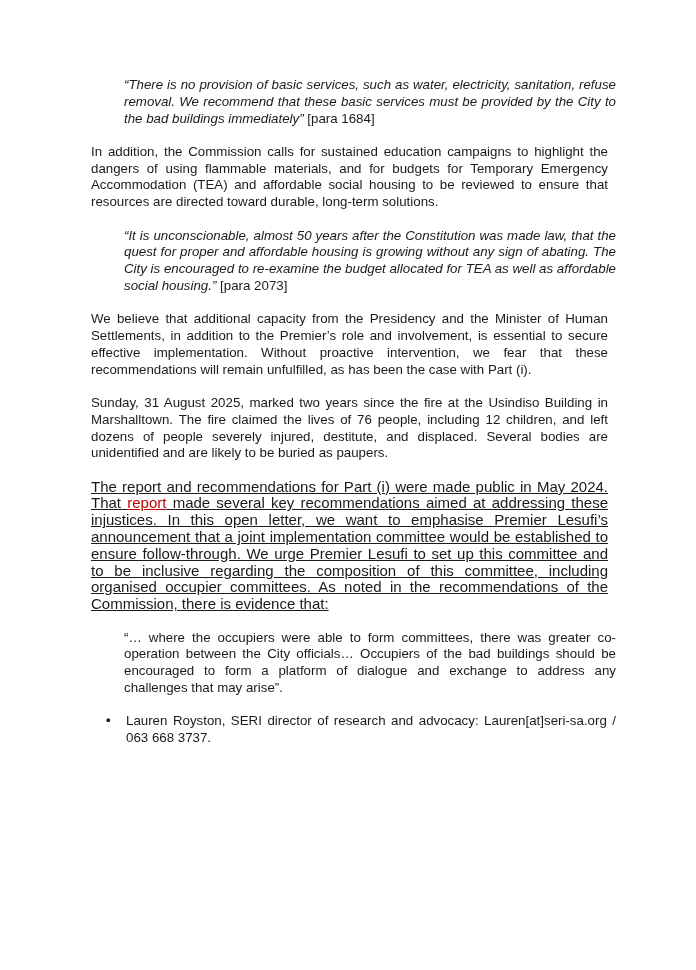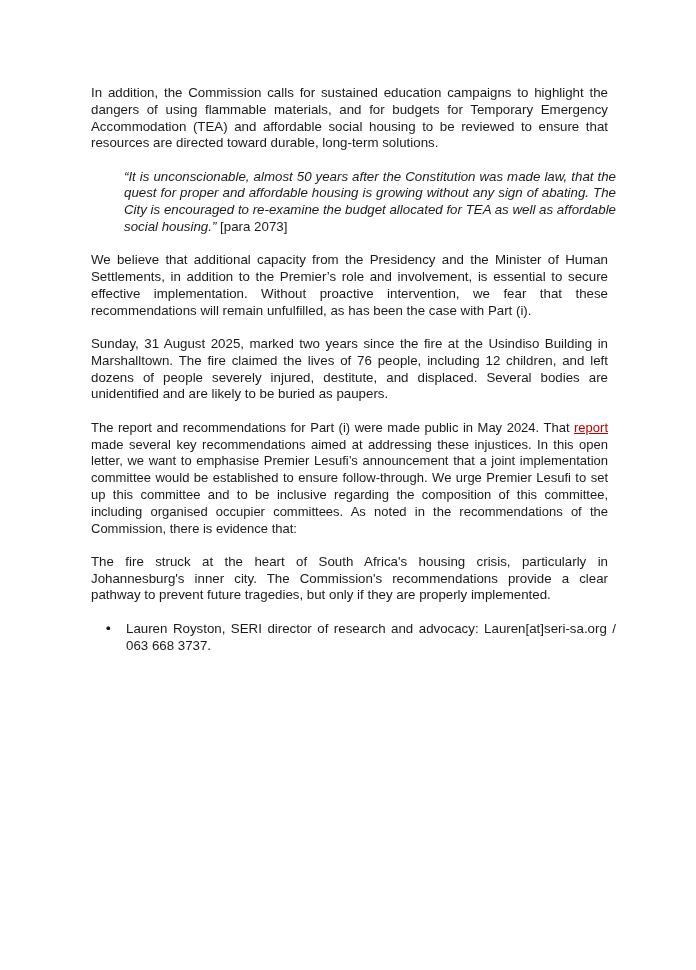--- a/index.html
+++ b/index.html
@@ -6,45 +6,46 @@
   body { width: 696px; height: 970px; position: relative; overflow: hidden; }
   .page {
     position: absolute; left: 83px; top: 77px; width: 533px;
     font-family: "Liberation Sans", sans-serif;
     font-size: 13.3px; line-height: 16.8px; color: #1a1a1a;
   }
   p { margin: 8px; text-align: justify; }
   .body-para { margin-bottom: 16.5px; }
   .quote { margin: 0 0 16.5px 41px; text-align: justify; }
   .quote em { font-style: italic; }
-  .small { font-size: 13px; }
+  .small { font-size: 15px; text-decoration: underline; }
   a.link { color: #c00000; text-decoration: underline; }
   .contact-head { font-weight: bold; margin-bottom: 12px; font-size: 12.8px; }
   ul.contacts { list-style: none; margin: 0; padding: 0; }
   ul.contacts li { position: relative; padding-left: 43px; text-align: justify; margin-bottom: 1px; }
   .bullet { position: absolute; left: 23px; top: 0; }
 </style>
 </head>
 <body>
 
 <div class="page">
 
+  <p class="quote"><em>“There is no provision of basic services, such as water, electricity, sanitation, refuse removal. We recommend that these basic services must be provided by the City to the bad buildings immediately”</em><span> [para 1684]</span></p>
 
   <p class="body-para">In addition, the Commission calls for sustained education campaigns to highlight the dangers of using flammable materials, and for budgets for Temporary Emergency Accommodation (TEA) and affordable social housing to be reviewed to ensure that resources are directed toward durable, long-term solutions.</p>
 
   <p class="quote"><em>“It is unconscionable, almost 50 years after the Constitution was made law, that the quest for proper and affordable housing is growing without any sign of abating. The City is encouraged to re-examine the budget allocated for TEA as well as affordable social housing.”</em><span> [para 2073]</span></p>
 
   <p class="body-para">We believe that additional capacity from the Presidency and the Minister of Human Settlements, in addition to the Premier’s role and involvement, is essential to secure effective implementation. Without proactive intervention, we fear that these recommendations will remain unfulfilled, as has been the case with Part (i).</p>
 
   <p class="body-para">Sunday, 31 August 2025, marked two years since the fire at the Usindiso Building in Marshalltown. The fire claimed the lives of 76 people, including 12 children, and left dozens of people severely injured, destitute, and displaced. Several bodies are unidentified and are likely to be buried as paupers.</p>
 
   <p class="body-para small"><span>The report and recommendations for Part (i) were made public in May 2024. That </span><a class="link" href="#">report</a><span> made several key recommendations aimed at addressing these injustices. In this open letter, we want to emphasise Premier Lesufi’s announcement that a joint implementation committee would be established to ensure follow-through. We urge Premier Lesufi to set up this committee and to be inclusive regarding the composition of this committee, including organised occupier committees. As noted in the recommendations of the Commission, there is evidence that:</span></p>
 
+  <p class="quote">“… where the occupiers were able to form committees, there was greater co-operation between the City officials… Occupiers of the bad buildings should be encouraged to form a platform of dialogue and exchange to address any challenges that may arise”.</p>
 
-  <p class="body-para">The fire struck at the heart of South Africa's housing crisis, particularly in Johannesburg's inner city. The Commission's recommendations provide a clear pathway to prevent future tragedies, but only if they are properly implemented.</p>
 
 
   <ul class="contacts">
     <li>
       <span class="bullet">•</span>
     </li>
     <li>
       <span class="bullet">•</span>
       <span>Lauren Royston, SERI director of research and advocacy: Lauren[at]seri-sa.org / 063 668 3737.</span>
     </li>

